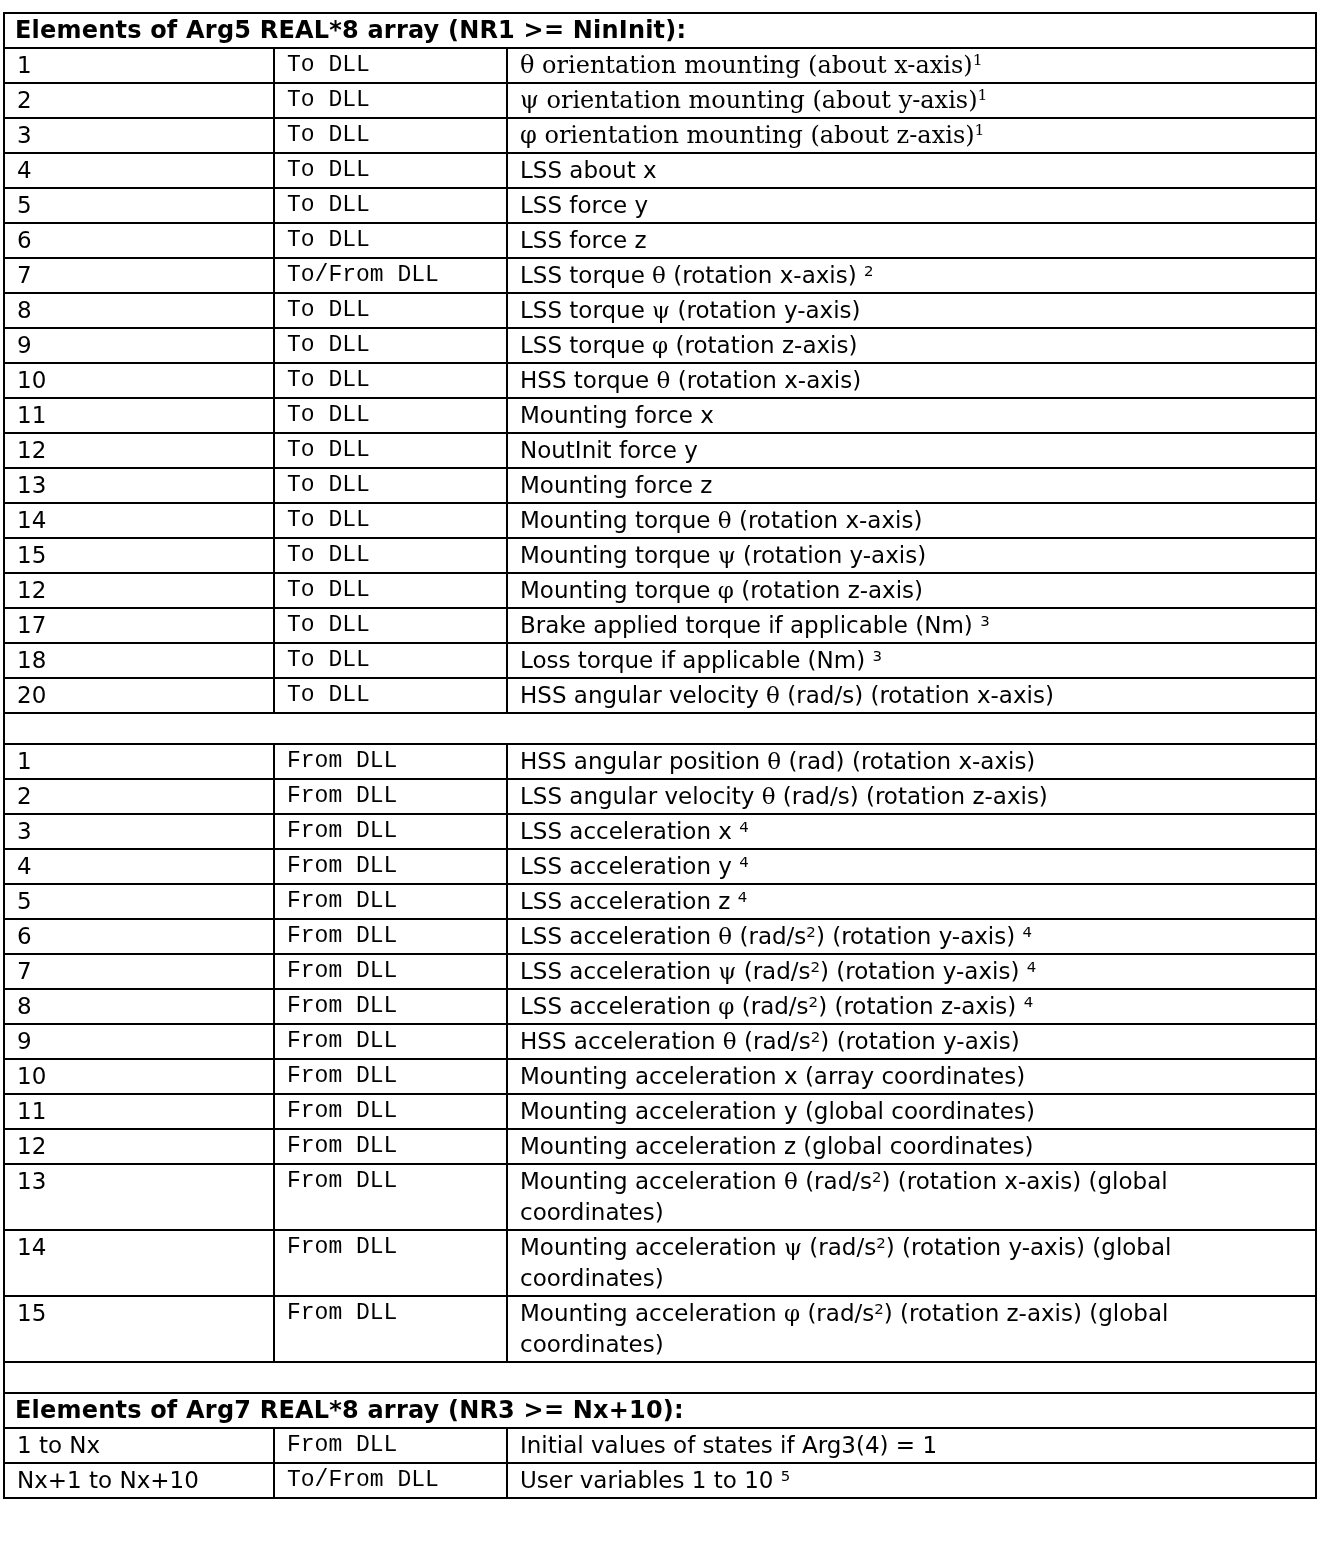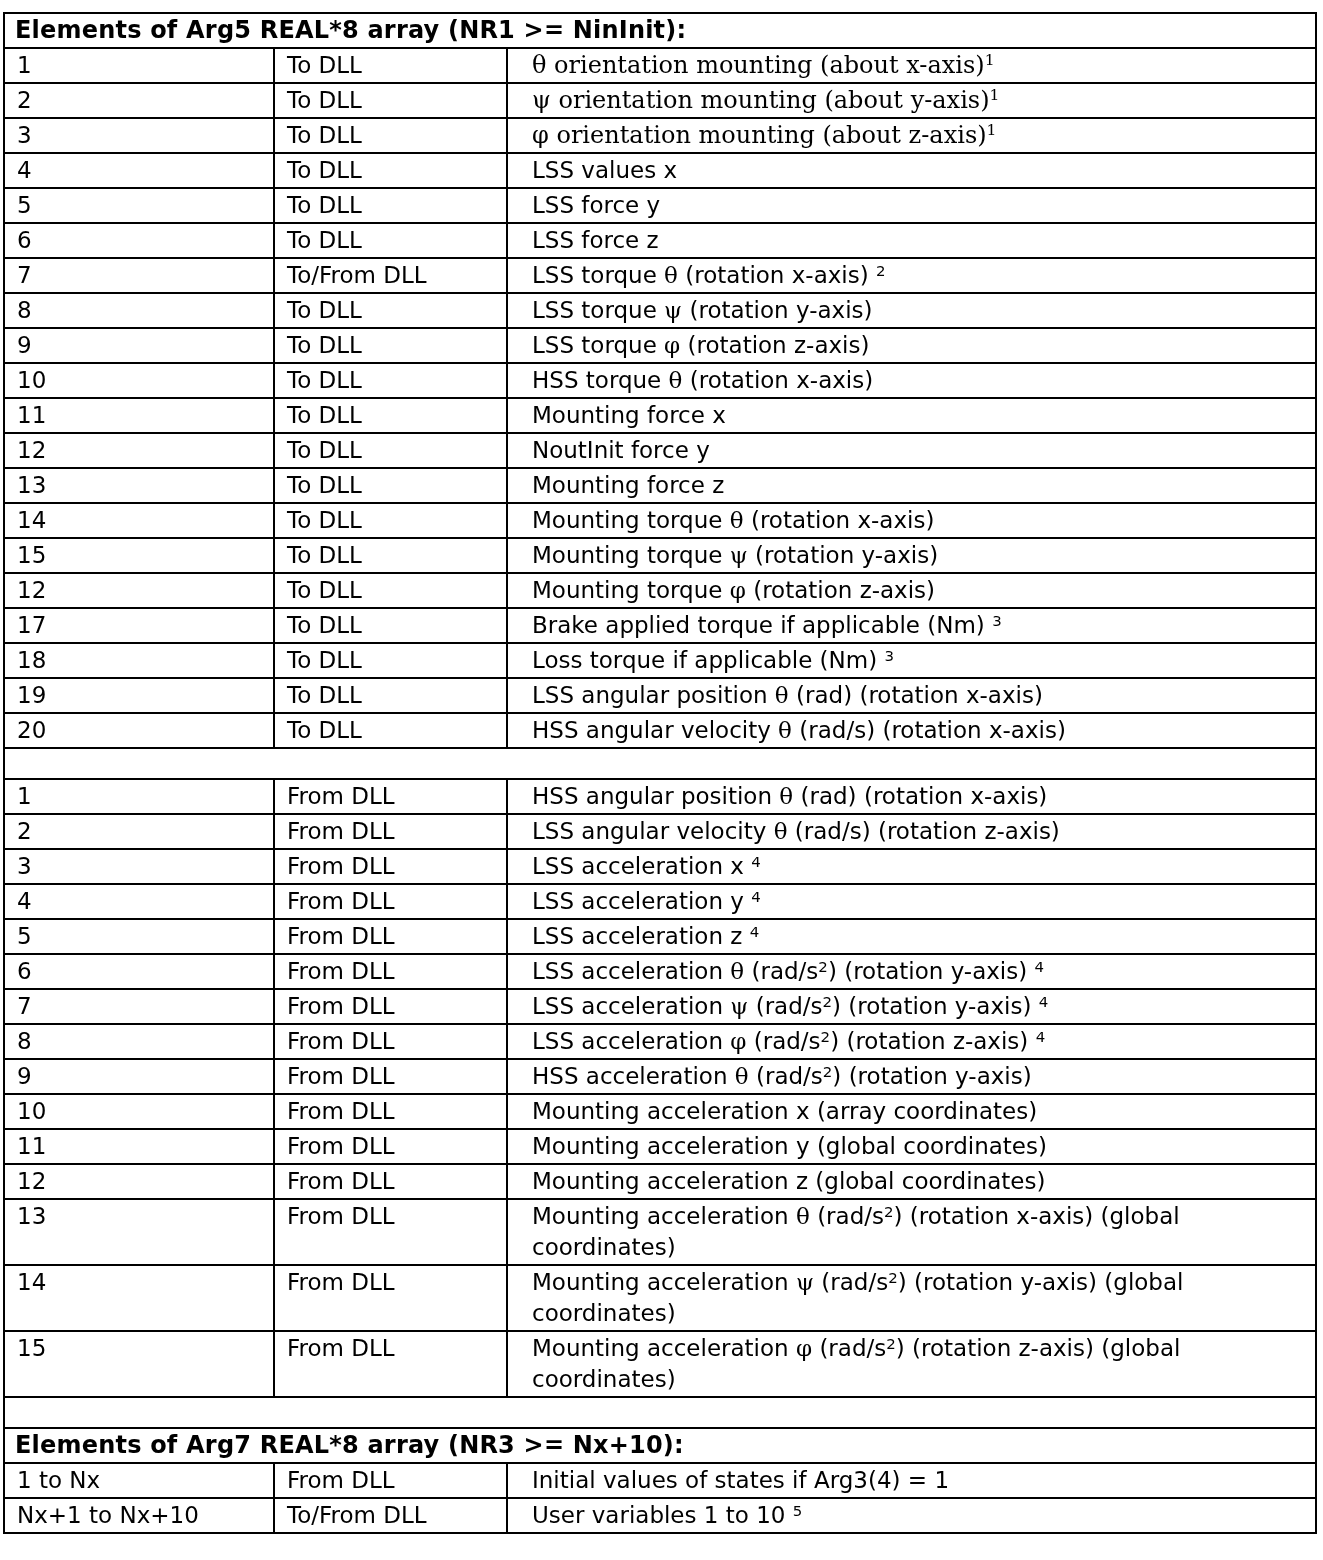--- a/index.html
+++ b/index.html
@@ -30,22 +30,22 @@
   }
   th.title {
     text-align: left;
     font-size: 24px;
     font-weight: bold;
     padding: 1px 10px 1px 10px;
     white-space: nowrap;
     letter-spacing: 0.2px;
   }
   td.num  { font-size: 23px; padding: 1px 8px 1px 12px; white-space: nowrap; }
-  td.dir  { font-size: 23px; padding: 1px 8px 1px 12px; white-space: nowrap; }
-  td.desc { font-size: 23px; padding: 1px 8px 1px 24px; }
+  td.dir  { font-size: 23px; padding: 1px 8px 1px 12px; white-space: nowrap; font-family: Liberation Mono, monospace; }
+  td.desc { font-size: 23px; padding: 1px 8px 1px 12px; }
   td.desc.serif {
     font-family: "DejaVu Serif", serif;
     font-size: 24px;
   }
   .greek { font-family: "DejaVu Serif", serif; }
   td.desc sup {
     font-size: 0.65em;
     vertical-align: baseline;
     position: relative;
     top: -0.5em;
@@ -85,21 +85,21 @@
           <td class="desc rich serif"><span class="greek">ψ</span> orientation mounting (about y-axis)<sup>1</sup></td>
         </tr>
         <tr>
           <td class="num">3</td>
           <td class="dir">To DLL</td>
           <td class="desc rich serif"><span class="greek">φ</span> orientation mounting (about z-axis)<sup>1</sup></td>
         </tr>
         <tr>
           <td class="num">4</td>
           <td class="dir">To DLL</td>
-          <td class="desc rich">LSS values x</td>
+          <td class="desc rich">LSS about x</td>
         </tr>
         <tr>
           <td class="num">5</td>
           <td class="dir">To DLL</td>
           <td class="desc rich">LSS force y</td>
         </tr>
         <tr>
           <td class="num">6</td>
           <td class="dir">To DLL</td>
           <td class="desc rich">LSS force z</td>
@@ -156,25 +156,20 @@
         </tr>
         <tr>
           <td class="num">17</td>
           <td class="dir">To DLL</td>
           <td class="desc rich">Brake applied torque if applicable (Nm) <sup>3</sup></td>
         </tr>
         <tr>
           <td class="num">18</td>
           <td class="dir">To DLL</td>
           <td class="desc rich">Loss torque if applicable (Nm) <sup>3</sup></td>
-        </tr>
-        <tr>
-          <td class="num">19</td>
-          <td class="dir">To DLL</td>
-          <td class="desc rich">LSS angular position <span class="greek">θ</span> (rad) (rotation x-axis)</td>
         </tr>
         <tr>
           <td class="num">20</td>
           <td class="dir">To DLL</td>
           <td class="desc rich">HSS angular velocity <span class="greek">θ</span> (rad/s) (rotation x-axis)</td>
         </tr>
         <tr class="spacer">
           <td colspan="3"></td>
         </tr>
         <tr>

